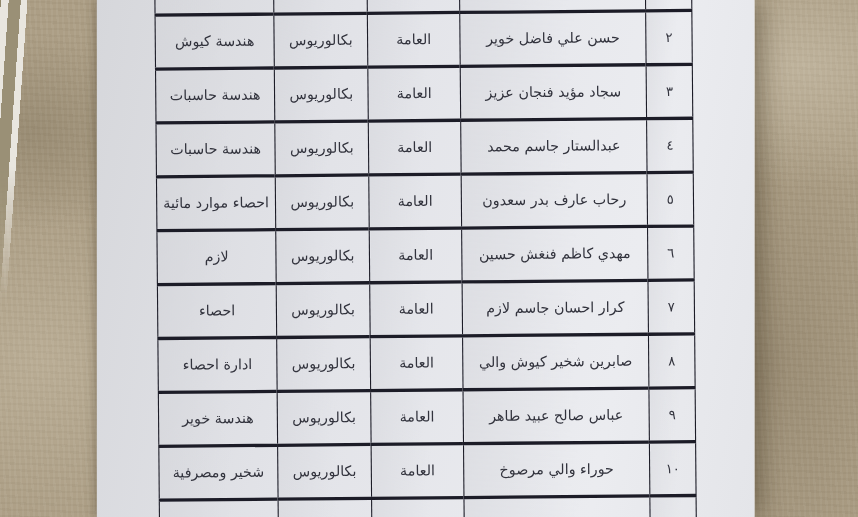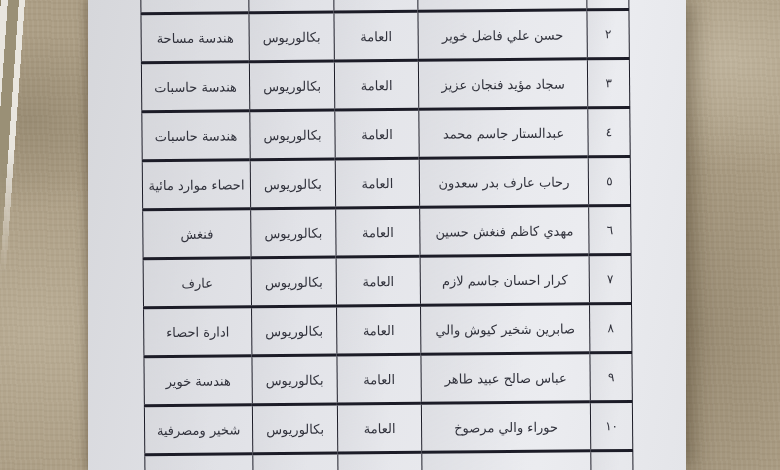--- a/index.html
+++ b/index.html
@@ -92,21 +92,21 @@
     <td class="c-name"></td>
     <td class="c-general"></td>
     <td class="c-degree"></td>
     <td class="c-specialty"></td>
   </tr>
           <tr>
     <td class="c-num">٢</td>
     <td class="c-name">حسن علي فاضل خوير</td>
     <td class="c-general">العامة</td>
     <td class="c-degree">بكالوريوس</td>
-    <td class="c-specialty">هندسة مساحة</td>
+    <td class="c-specialty">هندسة كيوش</td>
   </tr>
           <tr>
     <td class="c-num">٣</td>
     <td class="c-name">سجاد مؤيد فنجان عزيز</td>
     <td class="c-general">العامة</td>
     <td class="c-degree">بكالوريوس</td>
     <td class="c-specialty">هندسة حاسبات</td>
   </tr>
           <tr>
     <td class="c-num">٤</td>
@@ -120,28 +120,28 @@
     <td class="c-name">رحاب عارف بدر سعدون</td>
     <td class="c-general">العامة</td>
     <td class="c-degree">بكالوريوس</td>
     <td class="c-specialty">احصاء موارد مائية</td>
   </tr>
           <tr>
     <td class="c-num">٦</td>
     <td class="c-name">مهدي كاظم فنغش حسين</td>
     <td class="c-general">العامة</td>
     <td class="c-degree">بكالوريوس</td>
-    <td class="c-specialty">فنغش</td>
+    <td class="c-specialty">لازم</td>
   </tr>
           <tr>
     <td class="c-num">٧</td>
     <td class="c-name">كرار احسان جاسم لازم</td>
     <td class="c-general">العامة</td>
     <td class="c-degree">بكالوريوس</td>
-    <td class="c-specialty">عارف</td>
+    <td class="c-specialty">احصاء</td>
   </tr>
           <tr>
     <td class="c-num">٨</td>
     <td class="c-name">صابرين شخير كيوش والي</td>
     <td class="c-general">العامة</td>
     <td class="c-degree">بكالوريوس</td>
     <td class="c-specialty">ادارة احصاء</td>
   </tr>
           <tr>
     <td class="c-num">٩</td>

